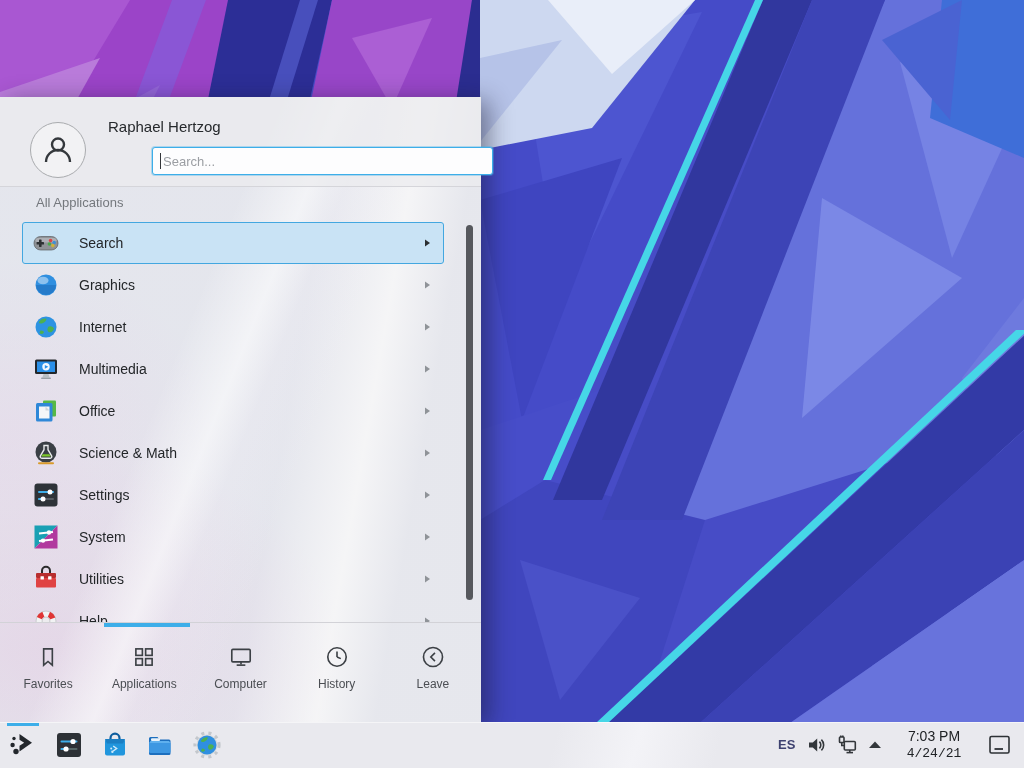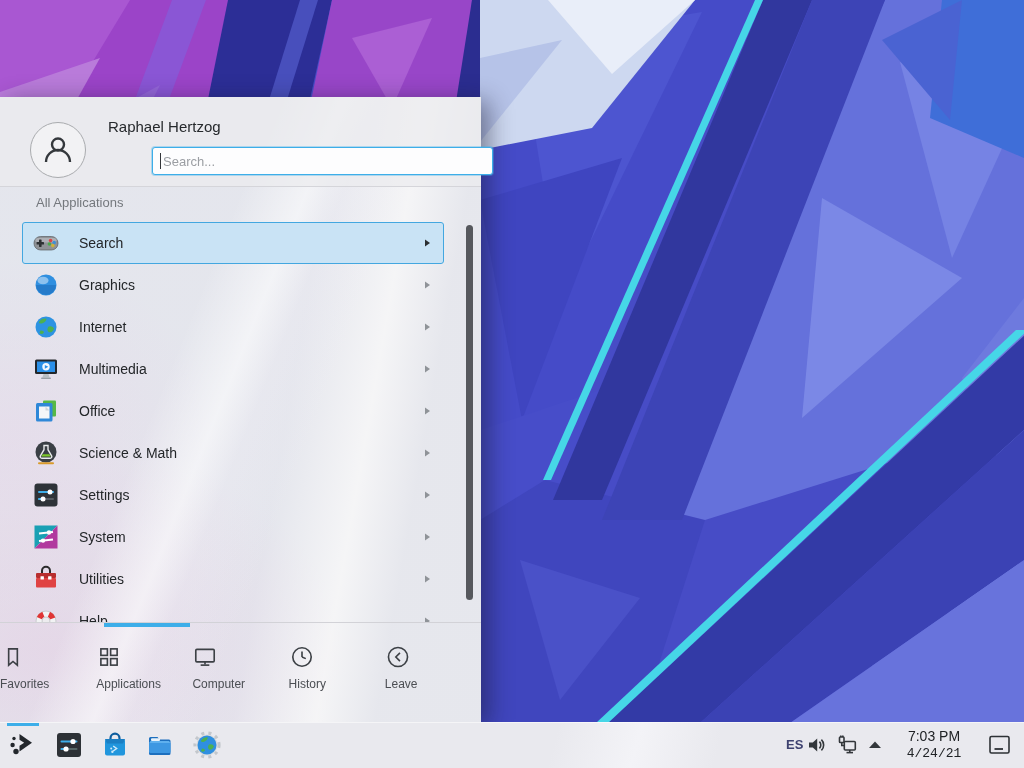--- a/index.html
+++ b/index.html
@@ -41,32 +41,32 @@
   .mi-arrow{width:10px;height:10px;margin-right:11px;display:flex;}
   .mi-arrow svg{fill:#8f9398;}
   .menu-item.selected .mi-arrow svg{fill:#2b2e31;}
 
   .scrollbar{position:absolute;right:8px;top:128px;width:7px;height:375px;border-radius:4px;background:#56585d;}
 
   .list-divider{position:absolute;left:0;top:525px;width:100%;height:1px;background:#d2d2d7;}
   .tab-indicator{position:absolute;left:104px;top:526px;width:86px;height:4px;background:#3daee9;}
 
   .tabbar{position:absolute;left:0;top:533px;width:100%;height:93px;display:flex;}
-  .tab{flex:1;display:flex;flex-direction:column;}
+  .tab{flex:1;display:flex;flex-direction:column;align-items:center;}
   .tab-icon{margin-top:14px;width:26px;height:26px;}
   .tab-icon svg{stroke:#3c4045;fill:none;stroke-width:1.5;}
   .tab-label{margin-top:7px;font-size:12px;color:#4b4e53;}
 
   
   .taskbar{position:absolute;left:0;bottom:0;width:1024px;height:45px;
     background:linear-gradient(105deg, #e9e9ee 54%, #f3f3f7 62%, #e9e9ee 70%);
     border-top:1px solid rgba(255,255,255,.55);}
   .task-indicator{position:absolute;left:7px;top:0;width:32px;height:3px;background:#3daee9;}
   .tb-icon{position:absolute;top:7px;width:30px;height:30px;}
-  .tray-text{position:absolute;left:778px;top:14px;font-size:13px;font-weight:700;color:#3e4270;margin-left:8px;}
+  .tray-text{position:absolute;left:778px;top:14px;font-size:13px;font-weight:700;color:#3e4270;}
   .tray-icon{position:absolute;top:11px;width:22px;height:22px;}
   .tray-icon svg{stroke:#33373b;fill:none;stroke-width:1.6;}
   .clock{position:absolute;left:891px;top:3px;width:86px;text-align:center;color:#202326;}
   .clock .time{font-size:14px;line-height:20px;}
   .clock .date{font-size:13px;line-height:15px;font-family:Liberation Mono, monospace;}
   .showdesktop{position:absolute;left:988px;top:11px;width:24px;height:22px;}
 </style>
 </head>
 <body>
 

